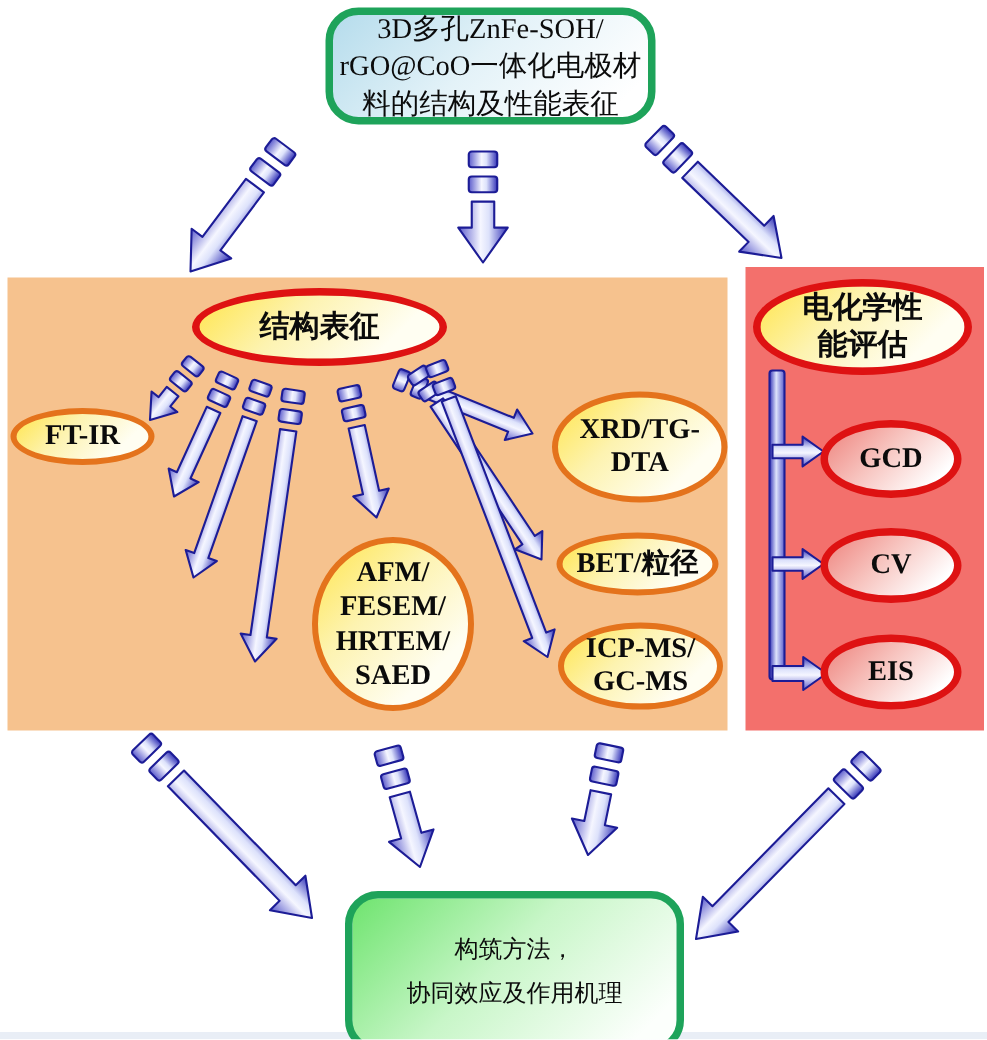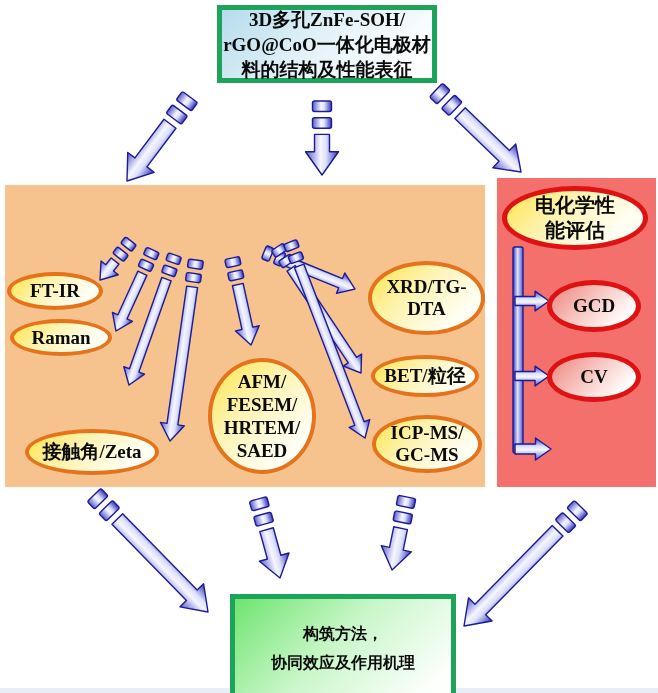--- a/index.html
+++ b/index.html
@@ -5,23 +5,23 @@
   html,body{margin:0;padding:0;background:#fff;}
   #stage{
     position:relative;width:658px;height:693px;overflow:hidden;background:#ffffff;
     font-family:"Liberation Serif","DejaVu Serif",serif;color:#0b0b0b;
   }
   .panel{position:absolute;z-index:1;}
   #left-panel{left:5px;top:185px;width:480px;height:302px;background:#f6c28e;}
   #right-panel{left:497px;top:178px;width:159px;height:309px;background:#f3706c;}
   #arrow-layer{position:absolute;left:0;top:0;z-index:2;pointer-events:none;}
   .box{
-    position:absolute;z-index:3;box-sizing:border-box;border:5px solid #1ea35a;border-radius:0;
+    position:absolute;z-index:3;box-sizing:border-box;border:5px solid #1ea35a;border-radius:22px;
     display:flex;align-items:center;justify-content:center;text-align:center;
-    font-weight:bold;white-space:pre-line;
+    font-weight:normal;white-space:pre-line;
   }
   #title-box{left:217px;top:5px;width:220px;height:78px;font-size:19px;line-height:25px;
     background:linear-gradient(135deg,#b5dcec 0%,#e3f2f8 45%,#ffffff 90%);}
   #conclusion-box{left:230px;top:594px;width:226px;height:108px;font-size:16px;line-height:29px;
     background:linear-gradient(135deg,#6fe46f 0%,#c8f6c8 45%,#fcfffc 90%);}
   .ellipse{
     position:absolute;z-index:3;box-sizing:border-box;border-radius:50%;
     display:flex;align-items:center;justify-content:center;text-align:center;
     font-weight:bold;font-size:19px;line-height:1.15;white-space:pre-line;
   }
@@ -158,28 +158,25 @@
         </g>
       </g>
   </svg>
 
   <div id="title-box" class="box">
     <span>3D多孔ZnFe-SOH/
 rGO@CoO一体化电极材
 料的结构及性能表征</span>
   </div>
 
+  <div id="el-structural" class="ellipse red-border y-fill hdr">
+    <span>结构表征</span>
+  </div>
   <div id="el-ftir" class="ellipse orange-border y-fill">
     <span>FT-IR</span>
-  </div>
-  <div id="el-raman" class="ellipse orange-border y-fill">
-    <span>Raman</span>
-  </div>
-  <div id="el-contact" class="ellipse orange-border y-fill">
-    <span>接触角/Zeta</span>
   </div>
   <div id="el-microscopy" class="ellipse orange-border y-fill">
     <span>AFM/
 FESEM/
 HRTEM/
 SAED</span>
   </div>
   <div id="el-xrd" class="ellipse orange-border y-fill">
     <span>XRD/TG-
 DTA</span>
@@ -195,19 +192,22 @@
   <div id="el-electro" class="ellipse red-border y-fill hdr">
     <span>电化学性
 能评估</span>
   </div>
   <div id="el-gcd" class="ellipse red-border r-fill">
     <span>GCD</span>
   </div>
   <div id="el-cv" class="ellipse red-border r-fill">
     <span>CV</span>
   </div>
+  <div id="el-eis" class="ellipse red-border r-fill">
+    <span>EIS</span>
+  </div>
 
   <div id="conclusion-box" class="box">
     <span>构筑方法，
 协同效应及作用机理</span>
   </div>
 
 </div>
 
 </body></html>

